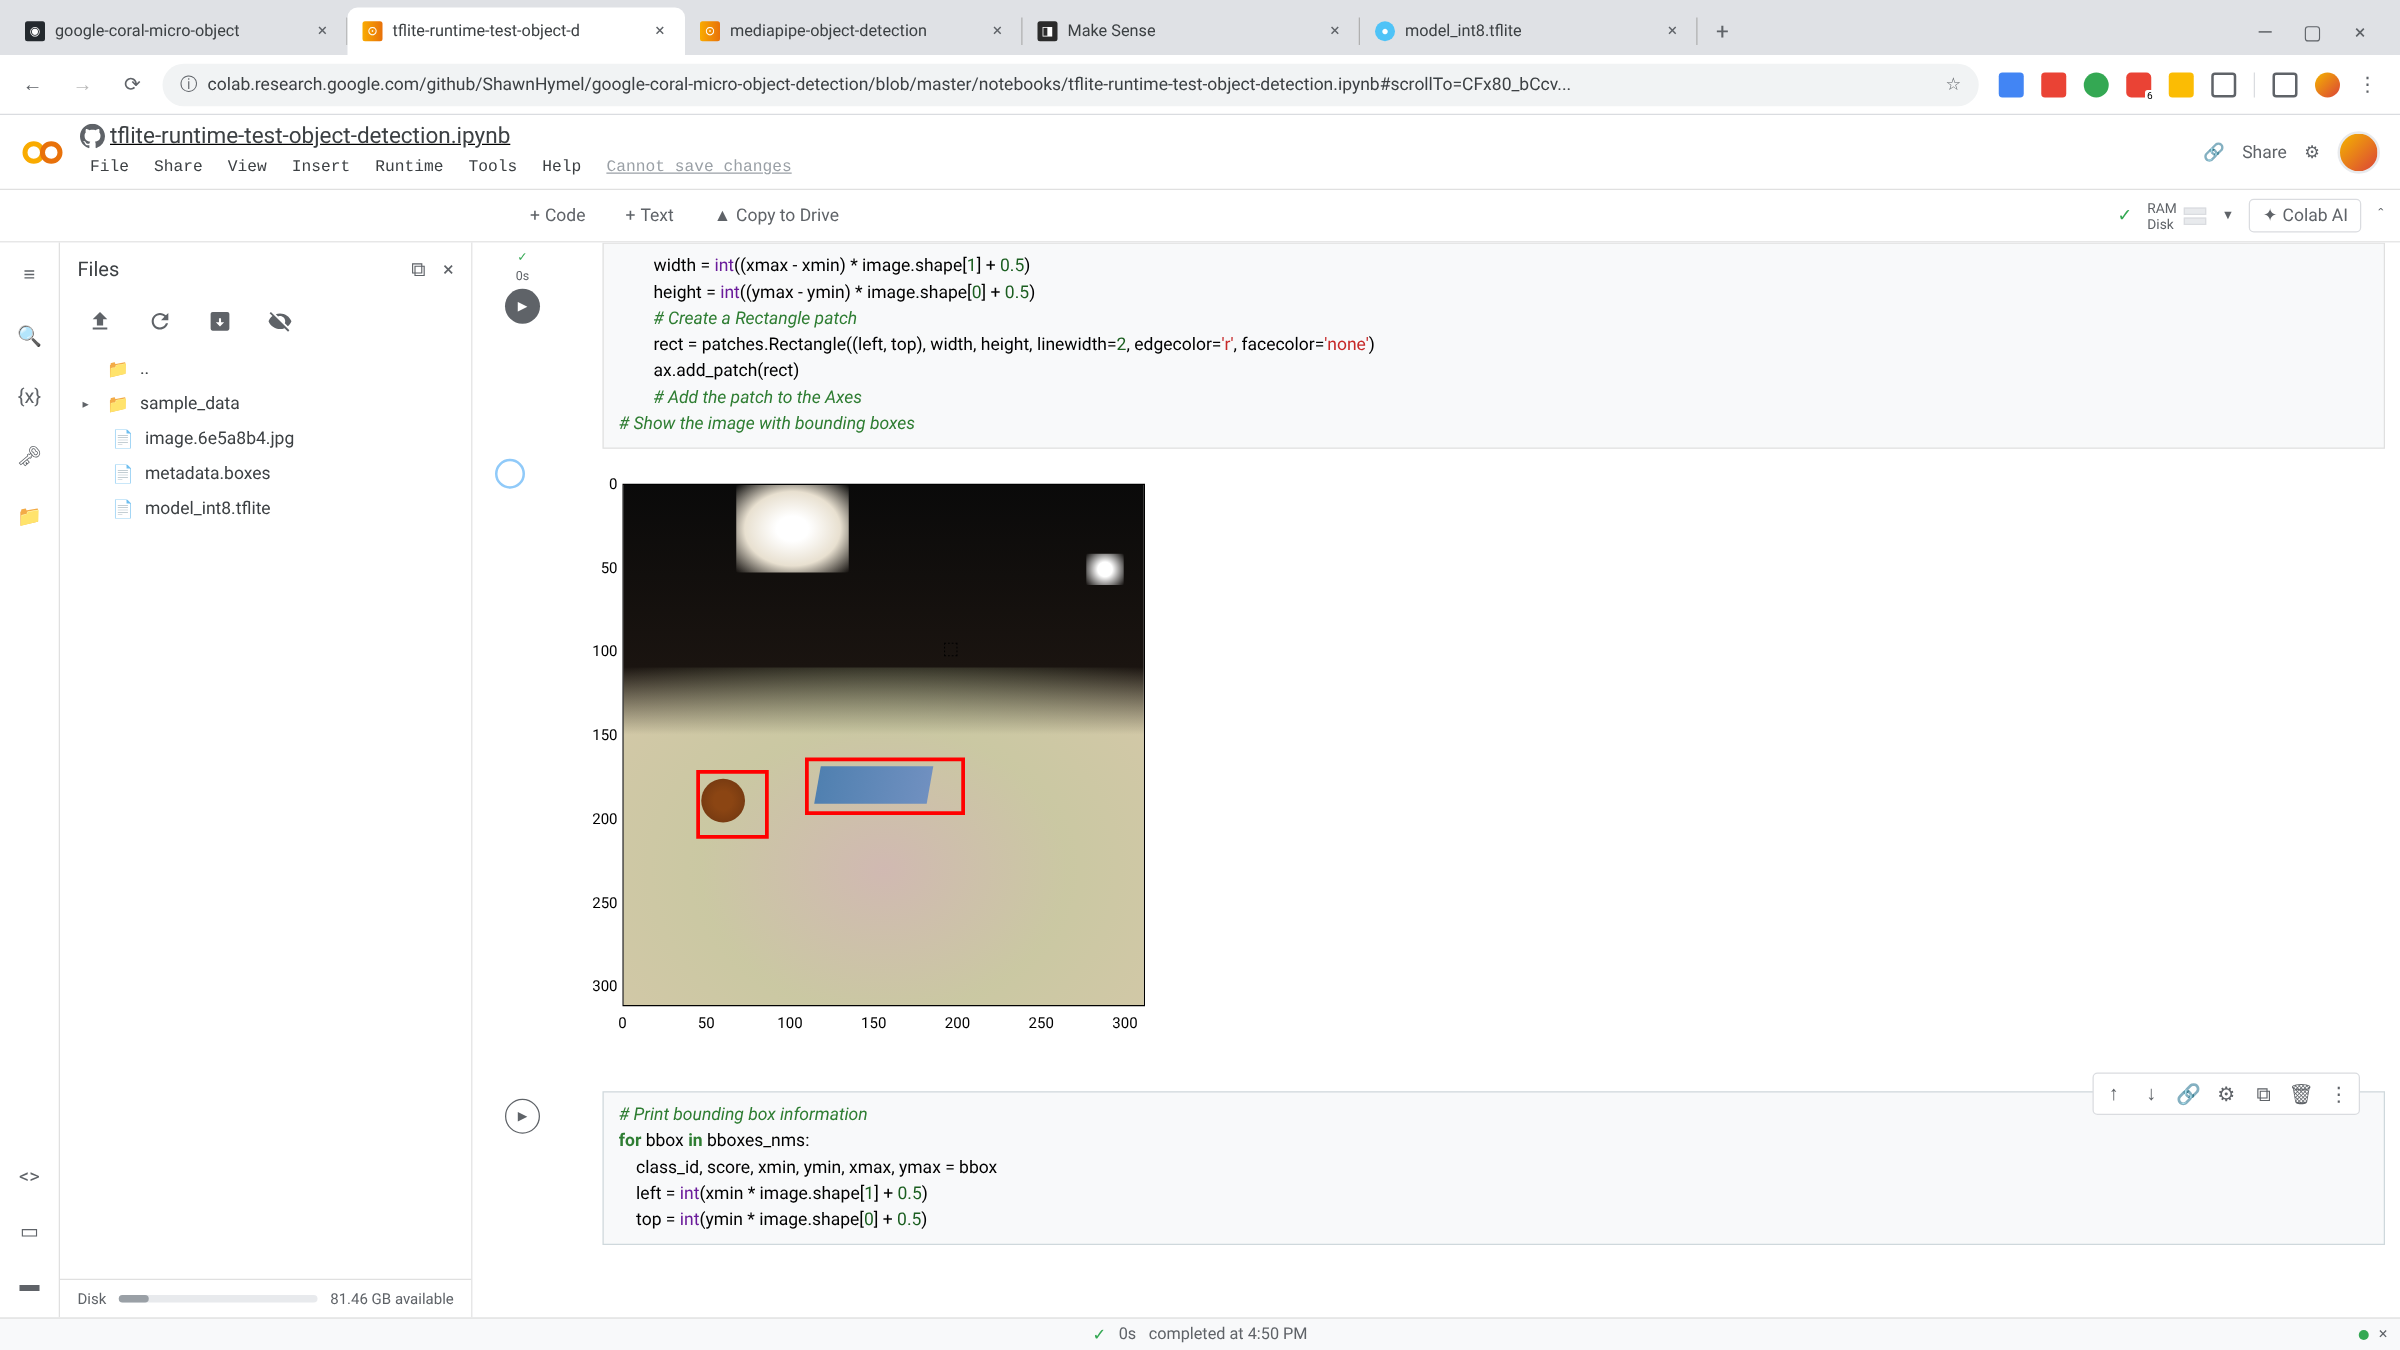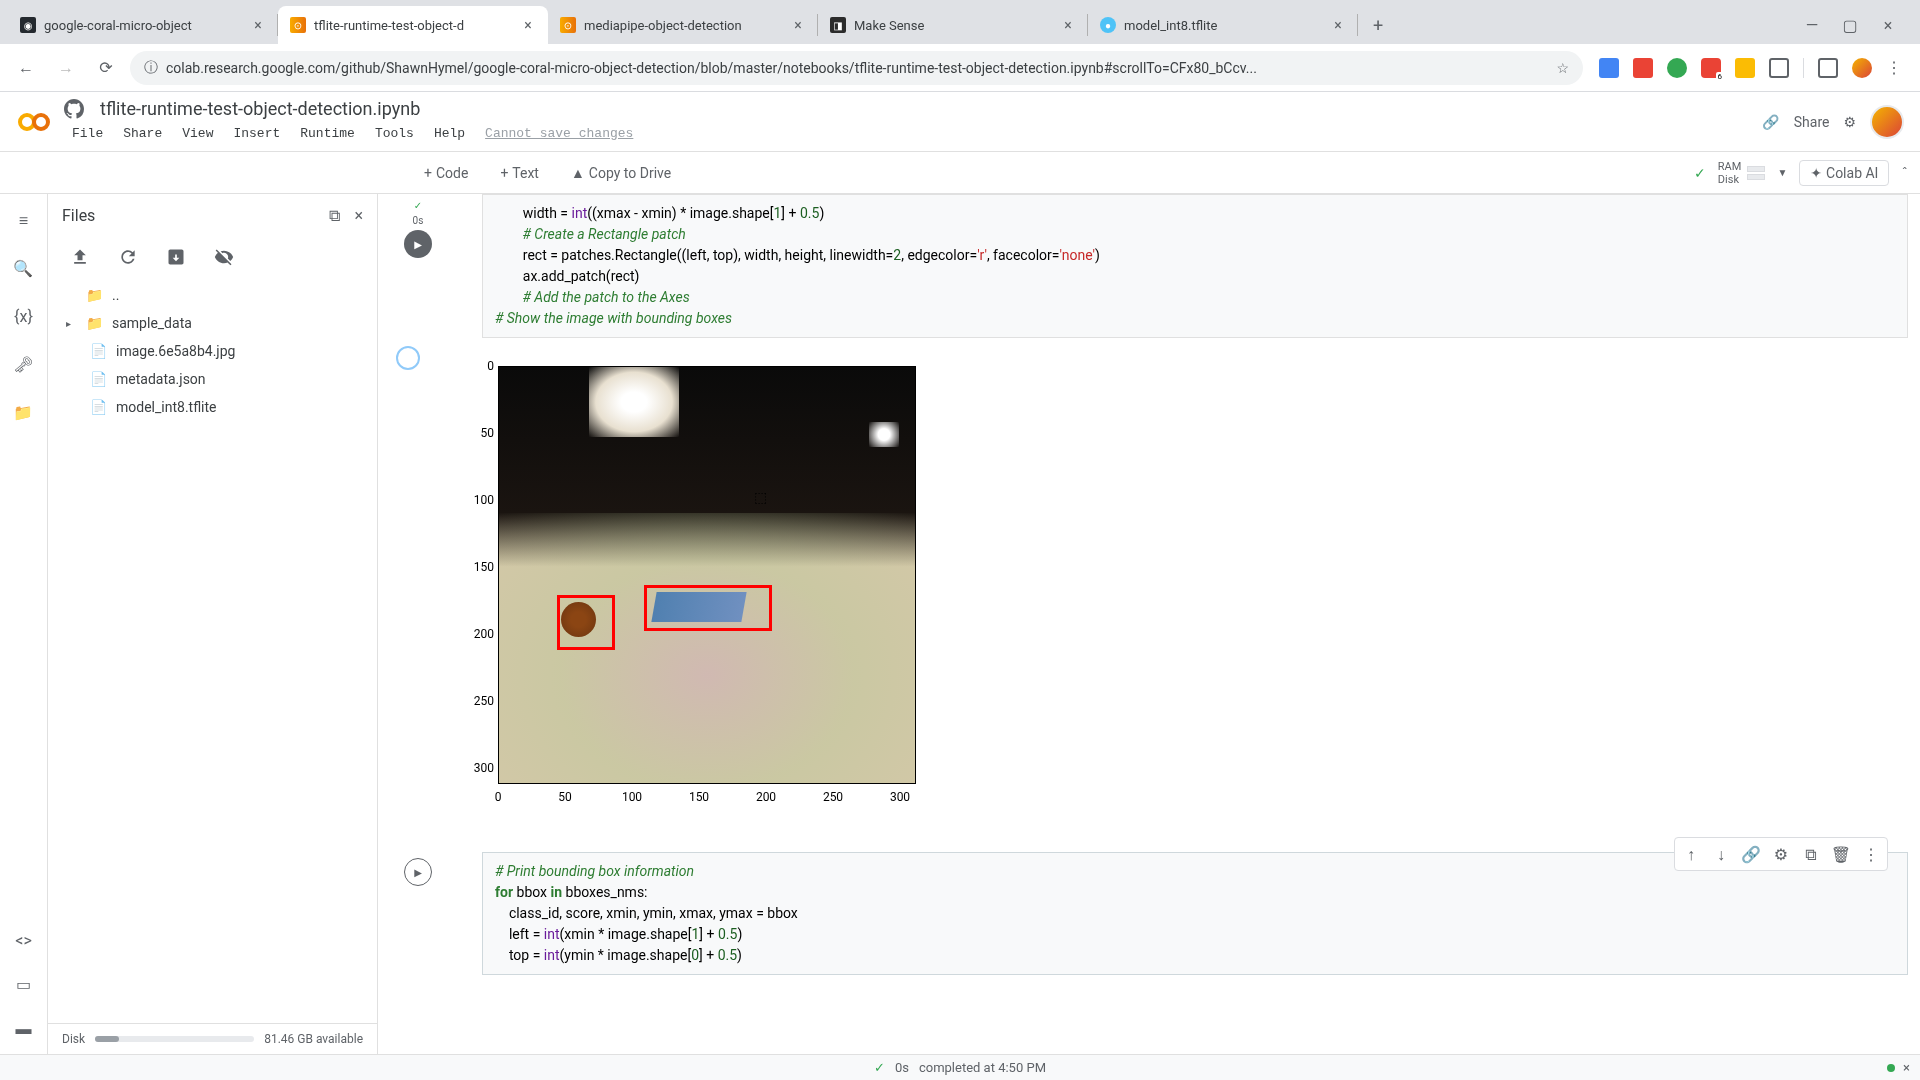--- a/index.html
+++ b/index.html
@@ -24,21 +24,21 @@
 .nav-btn.disabled { color: #bbb; }
 .url-box { flex: 1; background: #f1f3f4; border-radius: 18px; height: 34px; display: flex; align-items: center; padding: 0 14px; gap: 8px; color: #3c4043; font-size: 14px; }
 .url-text { white-space: nowrap; overflow: hidden; text-overflow: ellipsis; }
 .ext-icons { display: flex; gap: 14px; align-items: center; padding: 0 8px; }
 .ext-icon { width: 20px; height: 20px; border-radius: 3px; }
 
 
 .colab-header { background: #fff; display: flex; align-items: center; padding: 6px 16px; border-bottom: 1px solid #e0e0e0; }
 .colab-logo { width: 36px; height: 36px; margin-right: 12px; }
 .colab-title-area { flex: 1; }
-.colab-title-row { display: flex; align-items: center; gap: 16px; }
+.colab-title-row { display: flex; align-items: center; gap: 4px; text-decoration: underline; }
 .colab-gh-icon { color: #5f6368; }
 .colab-title { font-size: 18px; color: #3c4043; }
 .colab-menubar { display: flex; gap: 4px; font-size: 13px; color: #3c4043; margin-top: 3px; }
 .menu-item { padding: 4px 8px; border-radius: 4px; cursor: pointer; font-family: Liberation Mono, monospace; }
 .menu-item.disabled { color: #9aa0a6; text-decoration: underline; }
 .colab-actions { display: flex; align-items: center; gap: 14px; color: #5f6368; font-size: 14px; }
 .avatar { width: 34px; height: 34px; border-radius: 50%; background: linear-gradient(135deg, #f4b400, #db4437); border: 2px solid #e8eaed; }
 
 
 .colab-toolbar { display: flex; align-items: center; height: 42px; background: #fff; padding: 0 12px; gap: 16px; border-bottom: 1px solid #e0e0e0; font-size: 14px; color: #5f6368; }
@@ -294,21 +294,21 @@
           <span class="chev">▸</span>
           <span class="file-ico">📁</span>
           <span>sample_data</span>
         </div>
       <div class="tree-item tree-indent-1">
           <span class="file-ico">📄</span>
           <span>image.6e5a8b4.jpg</span>
         </div>
       <div class="tree-item tree-indent-1">
           <span class="file-ico">📄</span>
-          <span>metadata.json</span>
+          <span>metadata.boxes</span>
         </div>
       <div class="tree-item tree-indent-1">
           <span class="file-ico">📄</span>
           <span>model_int8.tflite</span>
         </div>
     </div>
     <div class="disk-status">
       <span>Disk</span>
       <div class="disk-bar"></div>
       <span>81.46 GB available</span>
@@ -318,20 +318,21 @@
   <div class="notebook-area">
 
     <div class="code-cell">
       <div class="cell-gutter">
         <span style="color:#34a853">✓</span>
         <span>0s</span>
         <div class="run-btn dark">▶</div>
       </div>
       <div class="cell-body">
 <div class="code-line"><span>        width = </span><span class="py-builtin">int</span><span>((xmax - xmin) * image.shape[</span><span class="py-num">1</span><span>] + </span><span class="py-num">0.5</span><span>)</span></div>
+<div class="code-line"><span>        height = </span><span class="py-builtin">int</span><span>((ymax - ymin) * image.shape[</span><span class="py-num">0</span><span>] + </span><span class="py-num">0.5</span><span>)</span></div>
 <div class="code-line"></div>
 <div class="code-line py-cmt">        # Create a Rectangle patch</div>
 <div class="code-line"><span>        rect = patches.Rectangle((left, top), width, height, linewidth=</span><span class="py-num">2</span><span>, edgecolor=</span><span class="py-str">'r'</span><span>, facecolor=</span><span class="py-str">'none'</span><span>)</span></div>
 <div class="code-line"></div>
 <div class="code-line">        ax.add_patch(rect)</div>
 <div class="code-line py-cmt">        # Add the patch to the Axes</div>
 <div class="code-line"></div>
 <div class="code-line py-cmt"># Show the image with bounding boxes</div>
       </div>
     </div>

